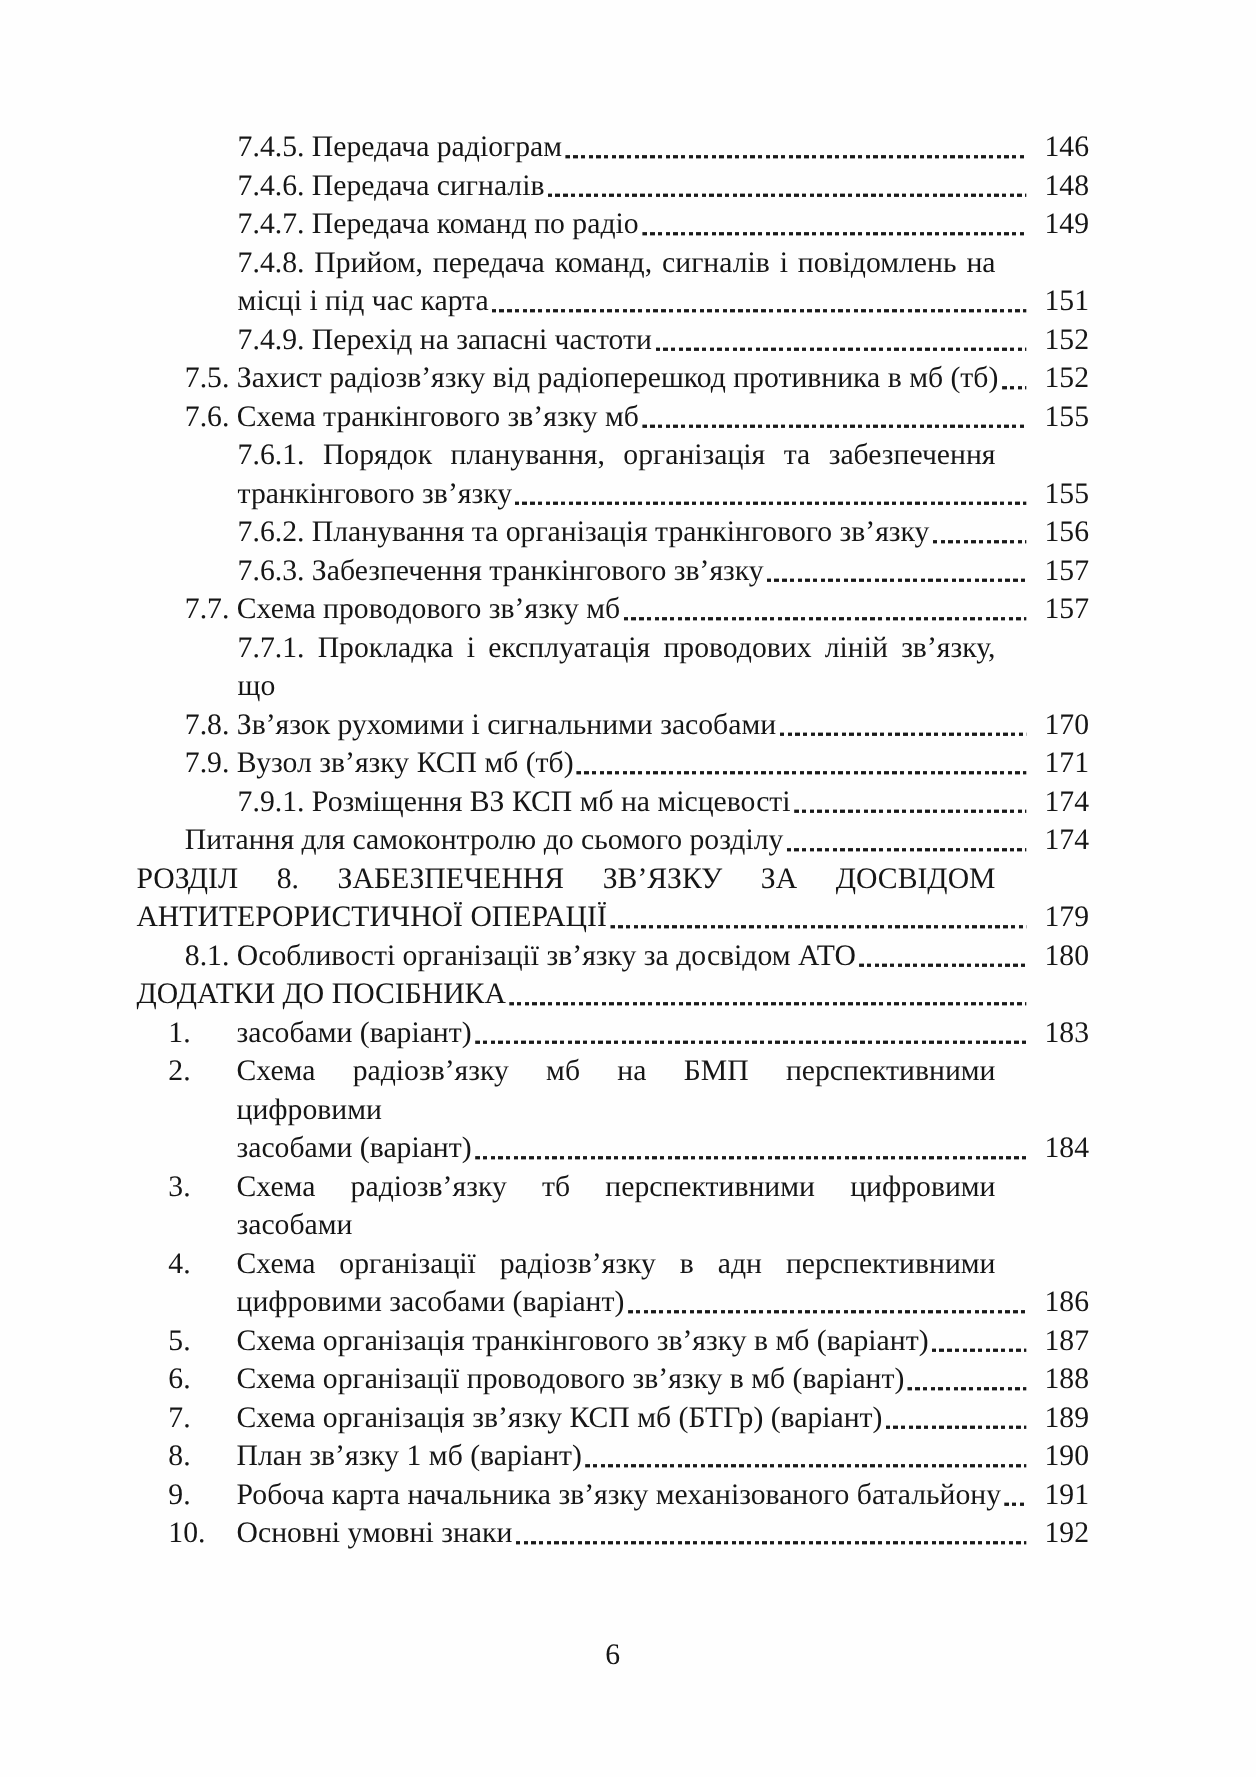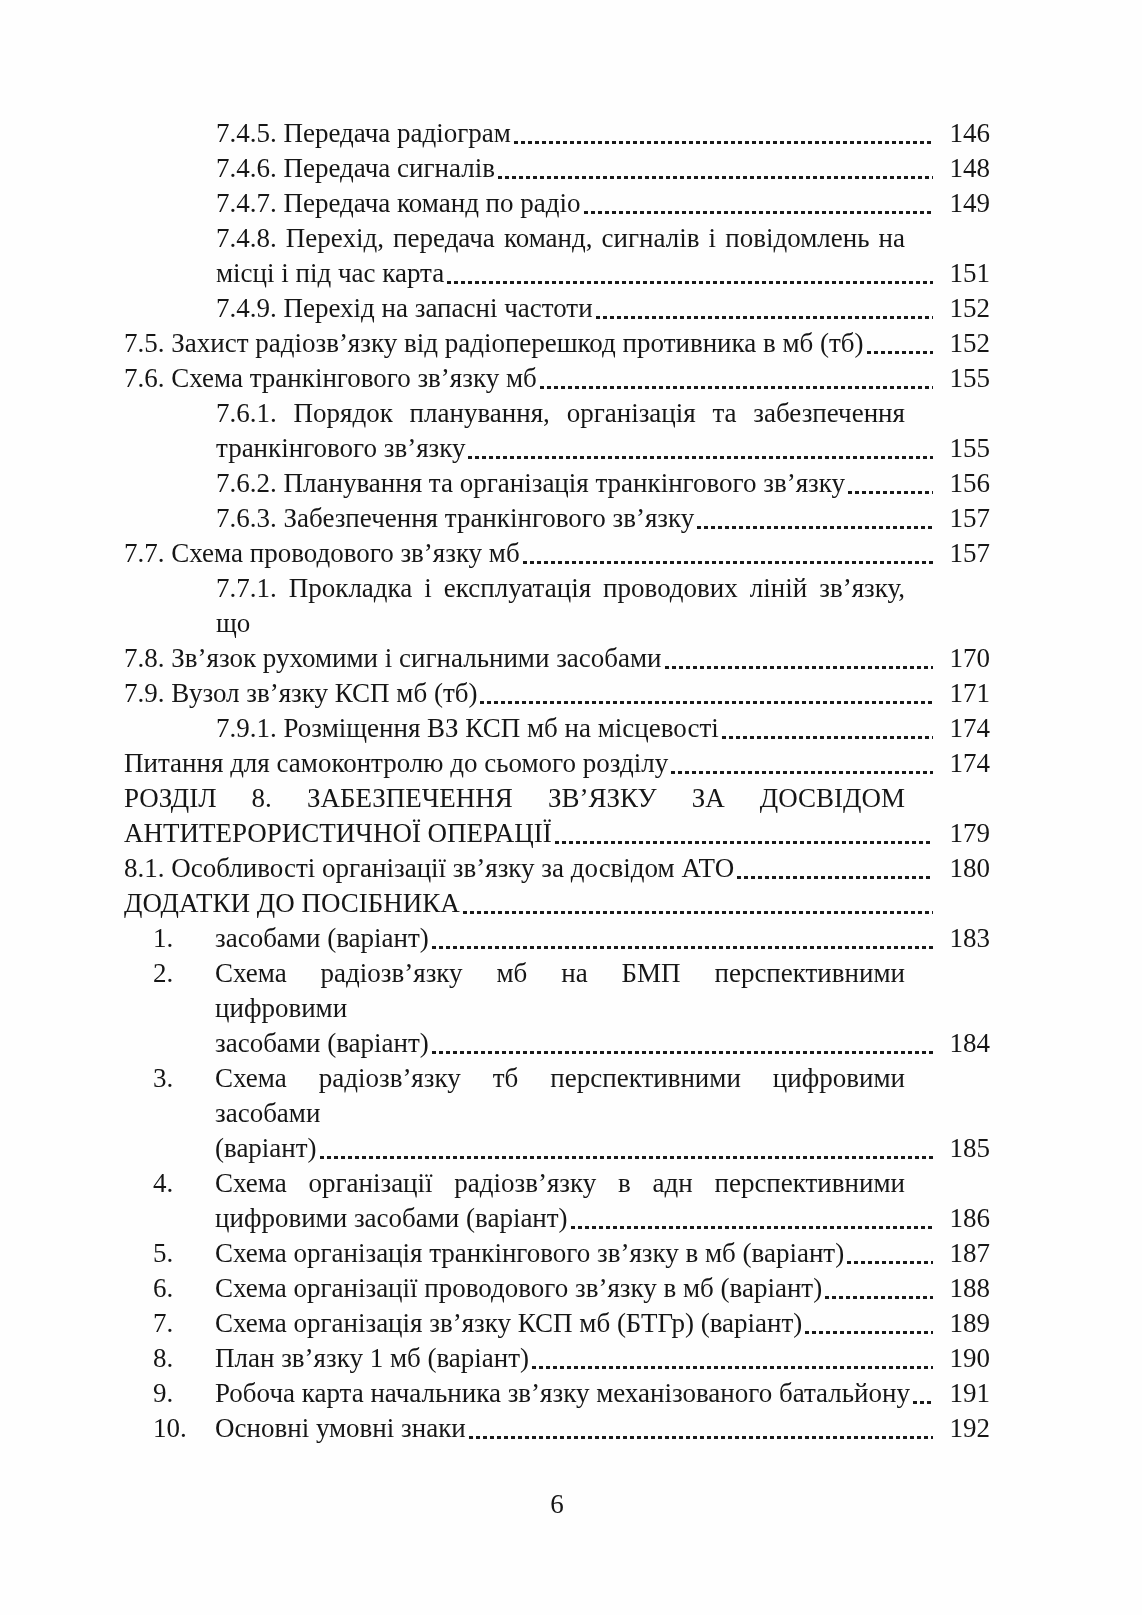--- a/index.html
+++ b/index.html
@@ -15,21 +15,21 @@
     color: #161616;
   }
   #toc {
     position: absolute;
     left: 124px;
     top: 116px;
     width: 866px;
   }
   .entry { position: relative; }
   .indent0 { margin-left: 0; }
-  .indent1 { }
+  .indent1 { margin-left: 44px; }
   .indent2 { margin-left: 92px; }
   .appendix { padding-left: 91px; }
   .num {
     position: absolute;
     left: 29px;
     top: 0;
     white-space: nowrap;
   }
   .line.just {
     text-align: justify;
@@ -81,21 +81,21 @@
       </div>
     </div>
     <div class="entry indent2">
       <div class="line last">
         <span class="txt">7.4.7. Передача команд по радіо</span>
         <span class="leader"></span>
         <span class="pg">149</span>
       </div>
     </div>
     <div class="entry indent2">
-      <div class="line just"><span class="jtxt">7.4.8. Перехід, передача команд, сигналів і повідомлень на</span></div>
+      <div class="line just"><span class="jtxt">7.4.8. Прийом, передача команд, сигналів і повідомлень на</span></div>
       <div class="line last">
         <span class="txt">місці і під час карта</span>
         <span class="leader"></span>
         <span class="pg">151</span>
       </div>
     </div>
     <div class="entry indent2">
       <div class="line last">
         <span class="txt">7.4.9. Перехід на запасні частоти</span>
         <span class="leader"></span>
@@ -211,25 +211,20 @@
       <div class="line just"><span class="jtxt">Схема радіозв’язку мб на БМП перспективними цифровими</span></div>
       <div class="line last">
         <span class="txt">засобами (варіант)</span>
         <span class="leader"></span>
         <span class="pg">184</span>
       </div>
     </div>
     <div class="entry appendix">
       <span class="num">3.</span>
       <div class="line just"><span class="jtxt">Схема радіозв’язку тб перспективними цифровими засобами</span></div>
-      <div class="line last">
-        <span class="txt">(варіант)</span>
-        <span class="leader"></span>
-        <span class="pg">185</span>
-      </div>
     </div>
     <div class="entry appendix">
       <span class="num">4.</span>
       <div class="line just"><span class="jtxt">Схема організації радіозв’язку в адн перспективними</span></div>
       <div class="line last">
         <span class="txt">цифровими засобами (варіант)</span>
         <span class="leader"></span>
         <span class="pg">186</span>
       </div>
     </div>

